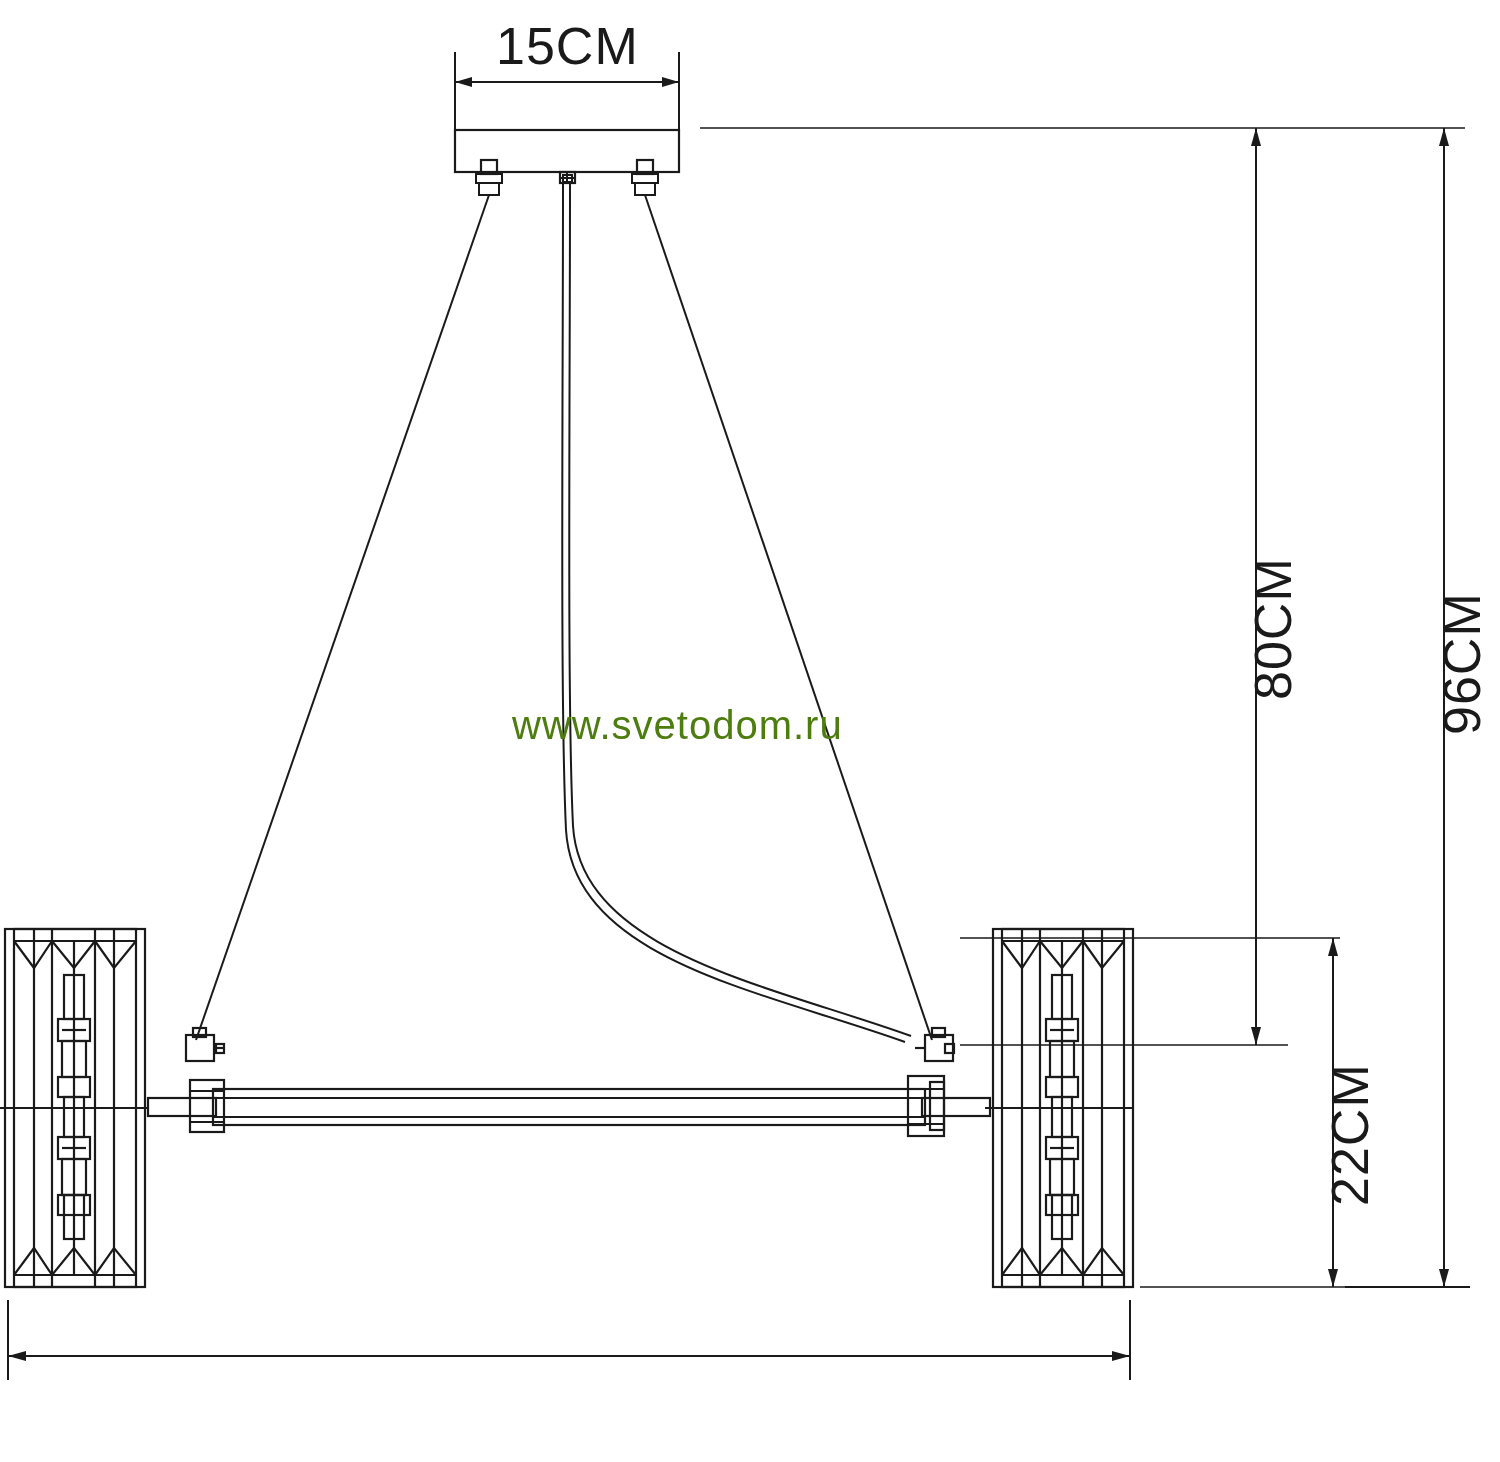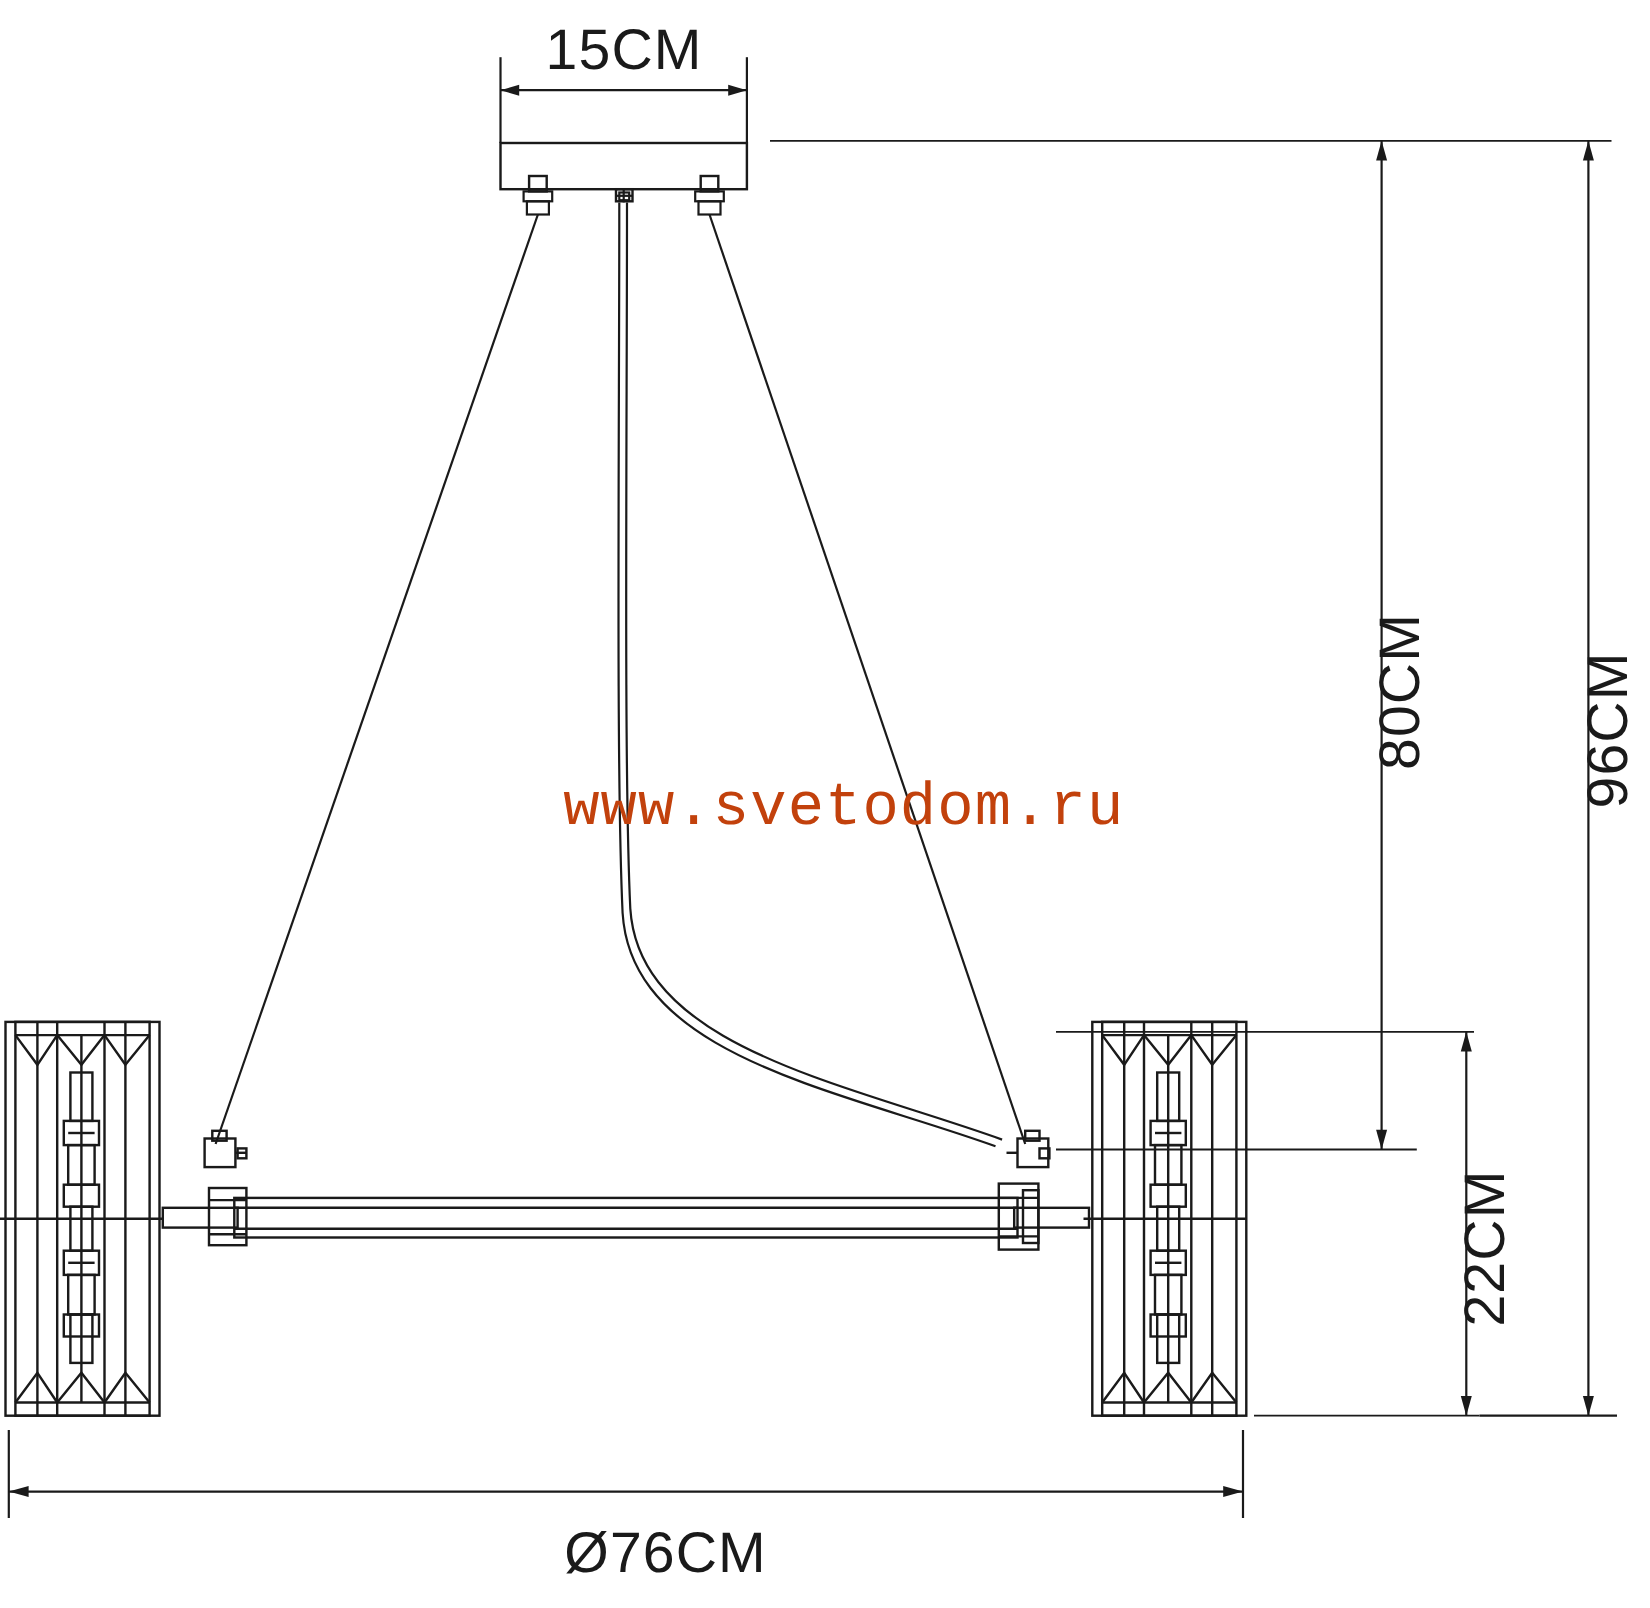--- a/index.html
+++ b/index.html
@@ -31,23 +31,23 @@
     font-size: 52px;
     letter-spacing: 1px;
     white-space: nowrap;
     line-height: 1;
   }
   .vert {
     transform-origin: left top;
   }
   .watermark {
     position: absolute;
-    color: #c2410c;
-    font-family: Liberation Mono, monospace;
-    font-size: 55px;
+    color: #4d7c0f;
+    font-family: Liberation Sans, sans-serif;
+    font-size: 40px;
     letter-spacing: 1px;
     white-space: nowrap;
     left: 512px;
     top: 703px;
   }
 </style>
 </head>
 <body>
 
 <div id="page">
@@ -221,17 +221,16 @@
   </svg>
 
   <div class="dim-label" style="left:496px; top:20px;">15CM</div>
 
   <div class="dim-label vert" style="left:1247px; top:700px; transform: rotate(-90deg); transform-origin: left top;">80CM</div>
 
   <div class="dim-label vert" style="left:1436px; top:735px; transform: rotate(-90deg); transform-origin: left top;">96CM</div>
 
   <div class="dim-label vert" style="left:1324px; top:1206px; transform: rotate(-90deg); transform-origin: left top;">22CM</div>
 
-  <div class="dim-label" style="left:513px; top:1386px;">Ø76CM</div>
 
   <div class="watermark">www.svetodom.ru</div>
 
 </div>
 
 </body></html>

